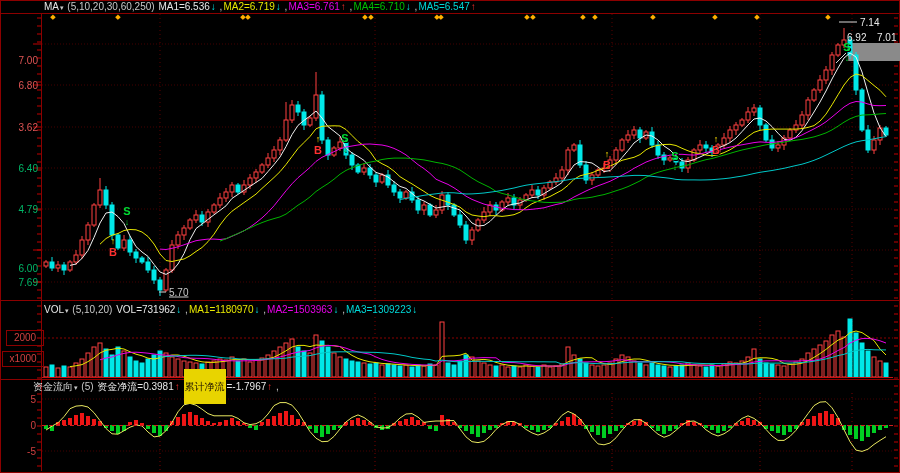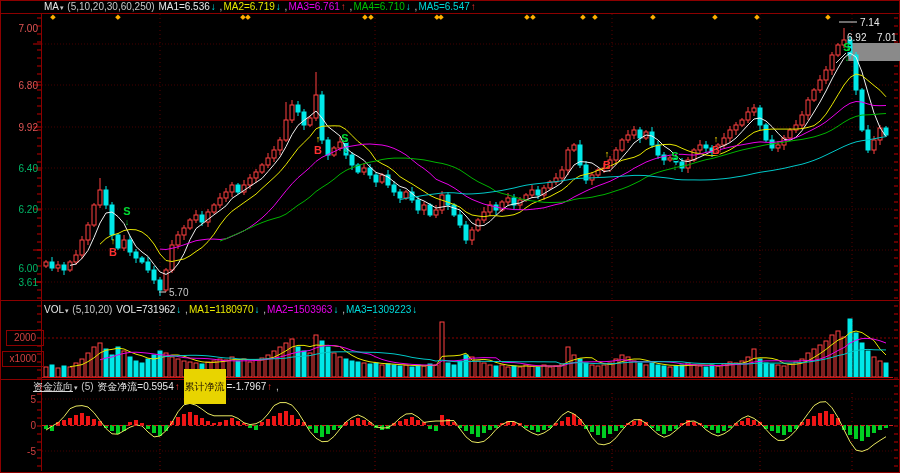--- a/index.html
+++ b/index.html
@@ -770,40 +770,40 @@
     <span id="main-values"><span style="color: rgb(232, 232, 232);">MA1=6.536</span><span class="arrow-dn">↓</span><span style="color: rgb(200, 200, 200);"> ,</span><span style="color: rgb(232, 232, 0);">MA2=6.719</span><span class="arrow-dn">↓</span><span style="color: rgb(200, 200, 200);"> ,</span><span style="color: rgb(232, 0, 232);">MA3=6.761</span><span class="arrow-up">↑</span><span style="color: rgb(200, 200, 200);"> ,</span><span style="color: rgb(0, 192, 0);">MA4=6.710</span><span class="arrow-dn">↓</span><span style="color: rgb(200, 200, 200);"> ,</span><span style="color: rgb(0, 216, 216);">MA5=6.547</span><span class="arrow-up">↑</span></span>
   </div>
 
   <div class="hdr" style="left:44px;top:304px;">
     <span style="color:#e8e8e8;">VOL</span><span class="dd">▾</span>
     <span class="params">(5,10,20)</span>
     <span id="vol-values"><span style="color: rgb(232, 232, 232);">VOL=731962</span><span class="arrow-dn">↓</span><span style="color: rgb(200, 200, 200);"> ,</span><span style="color: rgb(232, 232, 0);">MA1=1180970</span><span class="arrow-dn">↓</span><span style="color: rgb(200, 200, 200);"> ,</span><span style="color: rgb(232, 0, 232);">MA2=1503963</span><span class="arrow-dn">↓</span><span style="color: rgb(200, 200, 200);"> ,</span><span style="color: rgb(0, 216, 216);">MA3=1309223</span><span class="arrow-dn">↓</span></span>
   </div>
 
   <div class="hdr" style="left:33px;top:381px;">
-    <span style="color:#d8d8d8;text-decoration:underline;">资金流向</span><span class="dd">▾</span>
+    <span style="color:#d8d8d8;">资金流向</span><span class="dd">▾</span>
     <span class="params">(5)</span>
-    <span style="color:#e8e8e8;">资金净流=0.5954</span><span class="arrow-up">↑</span>
+    <span style="color:#e8e8e8;">资金净流=0.3981</span><span class="arrow-up">↑</span>
     <span class="hl">累计净流</span><span style="color:#e8e8e8;text-align:center;">=-1.7967</span><span class="arrow-up">↑</span>
     <span style="color:#c8c8c8;">,</span>
   </div>
 
   <div class="callout" style="left:860px;top:22px;">7.14</div>
   <div class="callout" style="left:847px;top:37px;">6.92</div>
   <div class="callout" style="left:877px;top:37px;">7.01</div>
-  <div class="callout" style="left:169px;top:292px;color:#c8c8c8;">5.70</div>
+  <div class="callout" style="left:169px;top:292px;color:#c8c8c8;text-decoration:underline;">5.70</div>
 
   <div id="overlays">
-      <div class="lbl pl" style="top:28px;color:#e05555">7.00</div>
+      <div class="lbl pl" style="top:60px;color:#e05555">7.00</div>
       <div class="lbl pl" style="top:85px;color:#e05555">6.80</div>
-      <div class="lbl pl" style="top:127px;color:#e05555">9.92</div>
+      <div class="lbl pl" style="top:127px;color:#e05555">3.62</div>
       <div class="lbl pl" style="top:168px;color:#00b868">6.40</div>
-      <div class="lbl pl" style="top:209px;color:#00b868">6.20</div>
+      <div class="lbl pl" style="top:209px;color:#00b868">4.79</div>
       <div class="lbl pl" style="top:268px;color:#00b868">6.00</div>
-      <div class="lbl pl" style="top:282px;color:#00b868">3.61</div>
+      <div class="lbl pl" style="top:282px;color:#00b868">7.69</div>
       <div class="boxlbl" style="left:6px;top:330px;width:36px">2000</div>
       <div class="boxlbl" style="left:2px;top:351px;width:40px">x1000</div>
       <div class="lbl fl" style="left:14px;top:399px">5</div>
       <div class="lbl fl" style="left:14px;top:425px">0</div>
       <div class="lbl fl" style="left:14px;top:451px">-5</div>
       <div class="sigarrow" style="left:113px;top:241px;color:#ffe000">↑</div>
       <div class="sig sigB" style="left:113px;top:252px">B</div>
       <div class="sig sigS" style="left:127px;top:211px">S</div>
       <div class="sigarrow" style="left:127px;top:222px;color:#00dd33">↓</div>
       <div class="sigarrow" style="left:318px;top:139px;color:#ffe000">↑</div>

